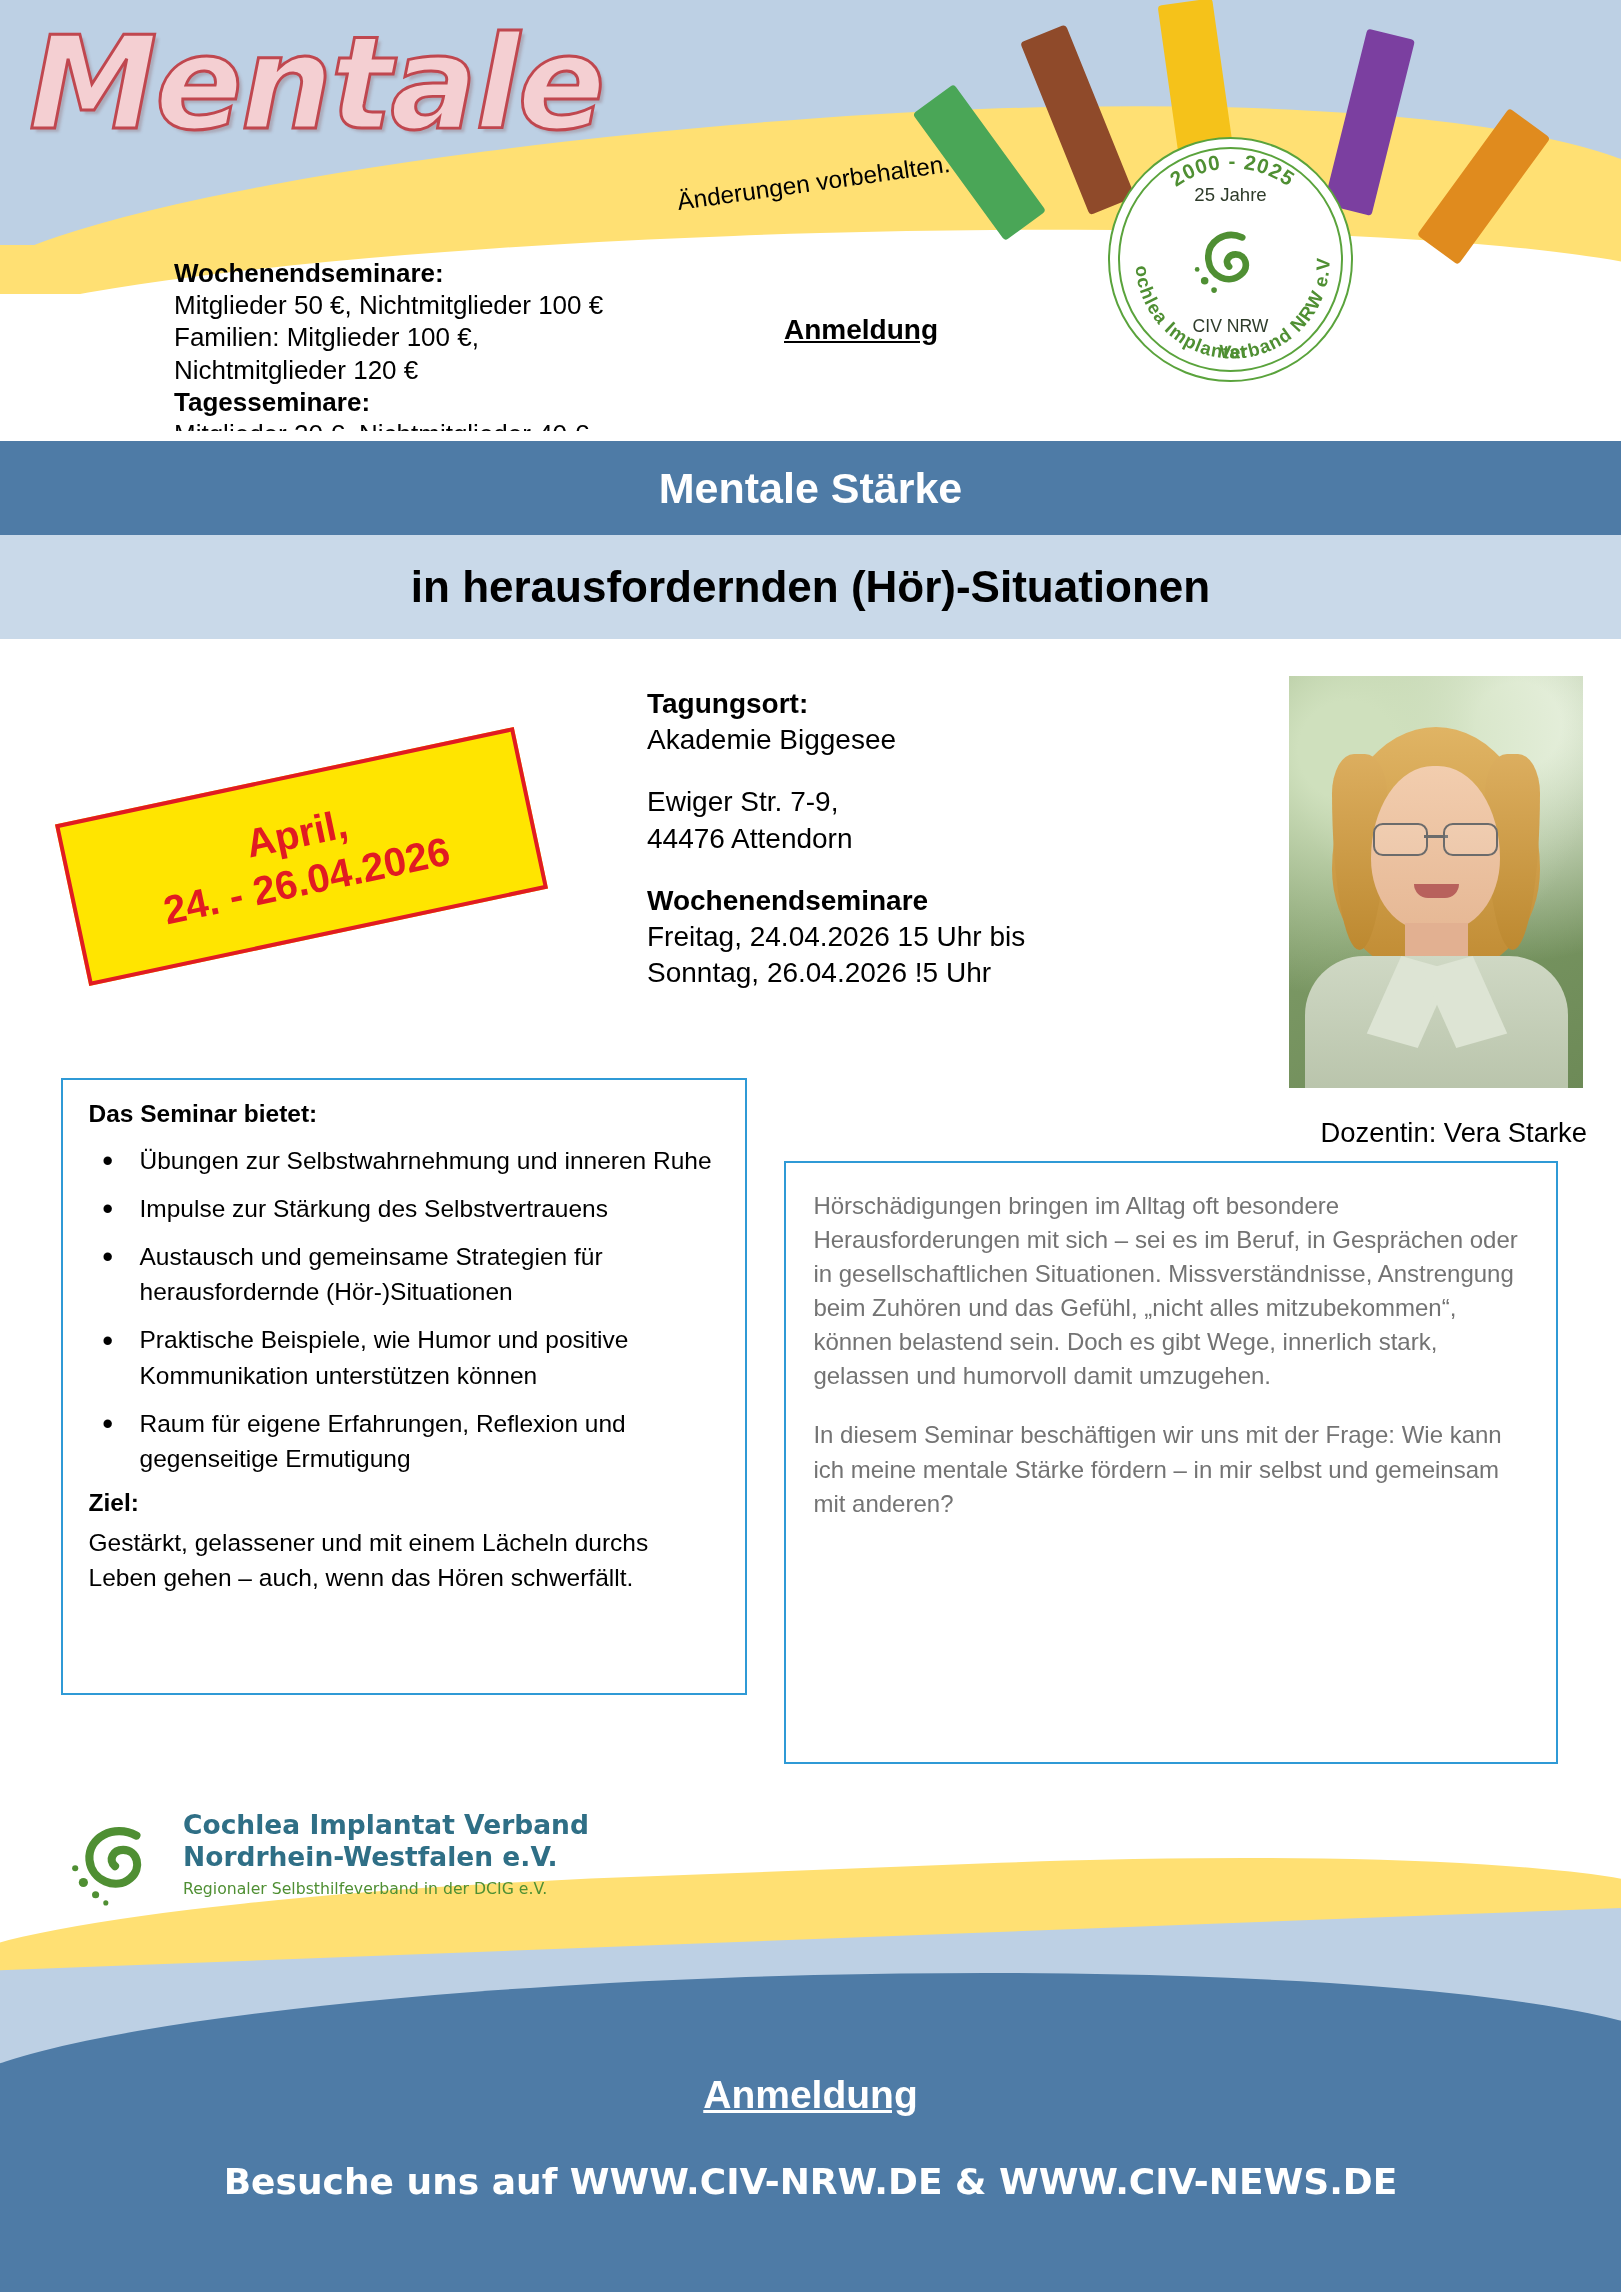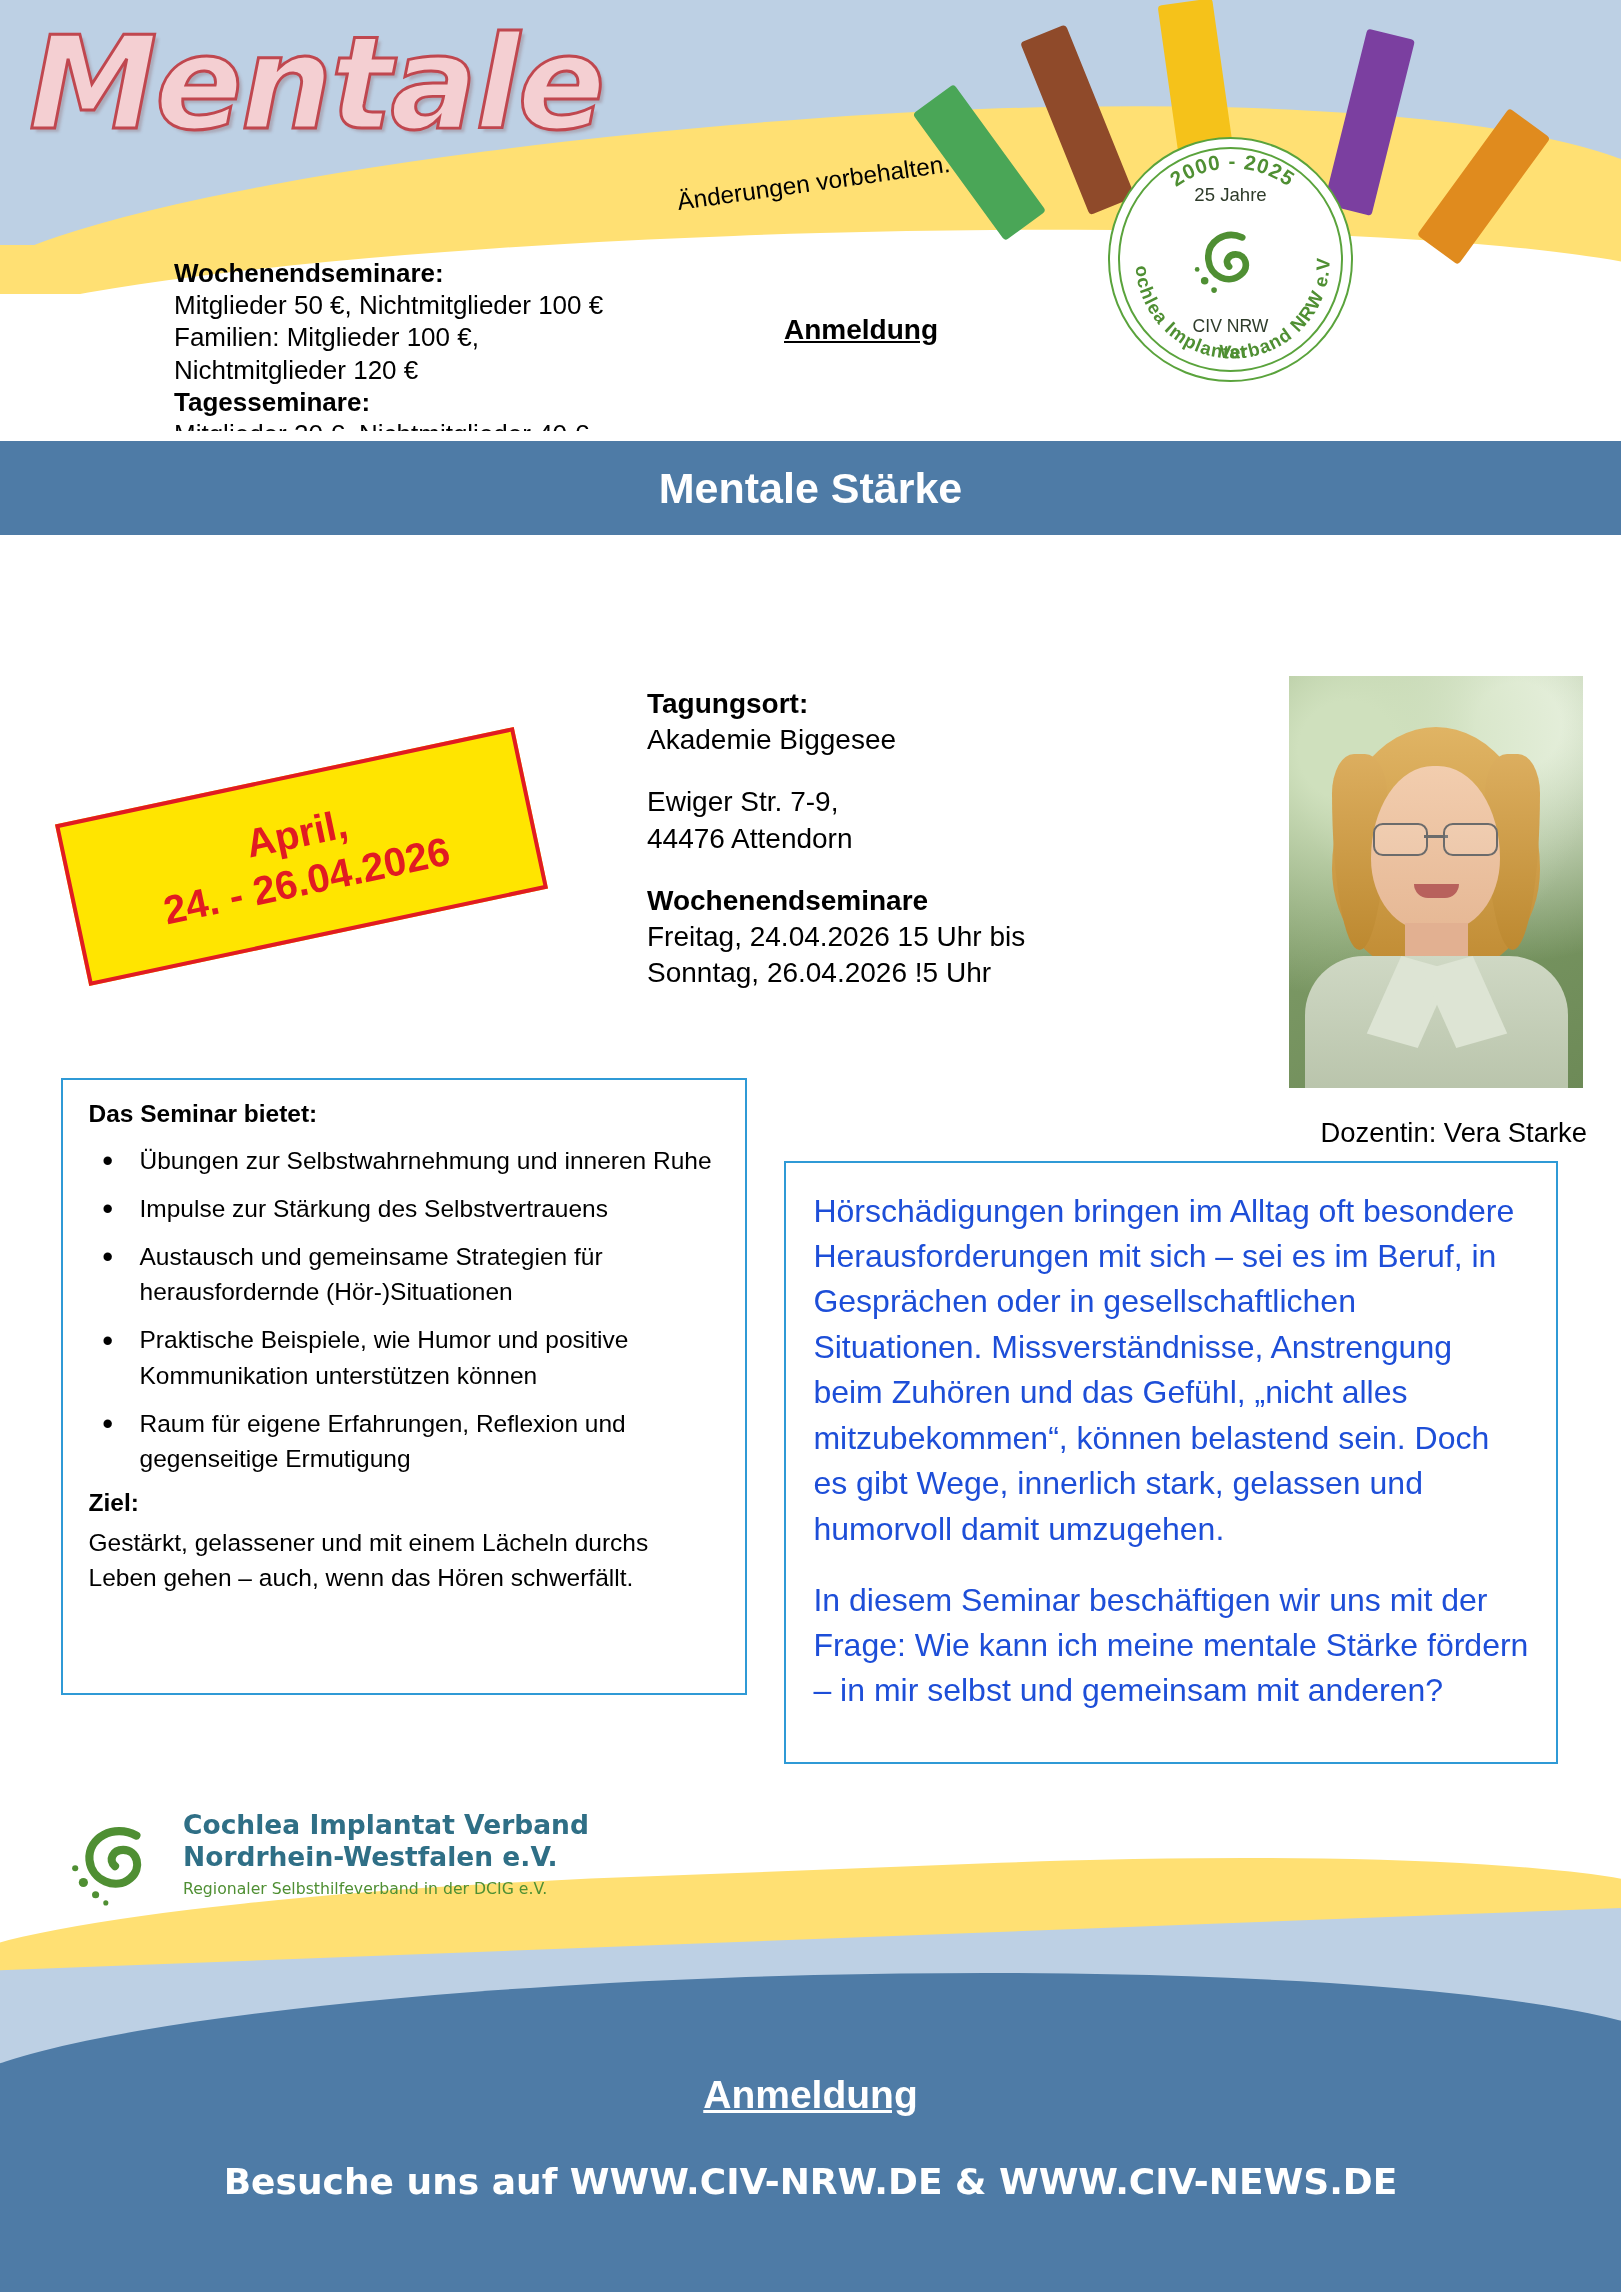--- a/index.html
+++ b/index.html
@@ -199,21 +199,21 @@
     content:"•"; position:absolute; left:13.7px; top:-3.9px; font-size:31px;
   }
   .box-left .ziel { margin:2px 0 7.8px 0; font-size:24.5px; font-weight:bold; }
   .box-left .ziel-text { font-size:24.5px; line-height:1.44; }
 
   
   .box-right {
     position:absolute; left:784px; top:1161px; width:774px; height:603px;
     border:2.9px solid #2f9ad6; box-sizing:border-box; padding:25.5px 27.4px;
   }
-  .box-right p { margin:0 0 25.5px 0; font-size:32px; line-height:1.42; color:#1d4ed8; }
+  .box-right p { margin:0 0 25.5px 0; font-size:24px; line-height:1.42; color:#737373; }
   .box-right p:last-child { margin-bottom:0; }
 
   
   .footer-logo { position:absolute; left:65px; top:1803px; width:549px; height:108px; }
   .fl-spiral { position:absolute; left:0; top:3.9px; width:102px; height:102px; }
   .fl-text { position:absolute; left:118px; top:5.9px; }
   .fl-text .l1, .fl-text .l2 {
     font-size:26.5px; font-weight:bold; color:#2f6f86; line-height:1.22;
     font-family:"DejaVu Sans", sans-serif;
   }
@@ -309,20 +309,23 @@
       <b>Tagesseminare:</b><br>
       <span>Mitglieder 20 €, Nichtmitglieder  40 €</span>
     </div>
 
     <div class="anmeldung-top">Anmeldung</div>
   </div>
 
   <div class="band-blue">
     <span>Mentale Stärke</span>
   </div>
+  <div class="band-light">
+    <span>in herausfordernden (Hör)-Situationen</span>
+  </div>
 
   <div class="stamp">
     <div>April,</div>
     <div>24. - 26.04.2026</div>
   </div>
 
   <div class="venue">
     <p class="tight">
       <span class="lbl">Tagungsort:</span>
     </p>

